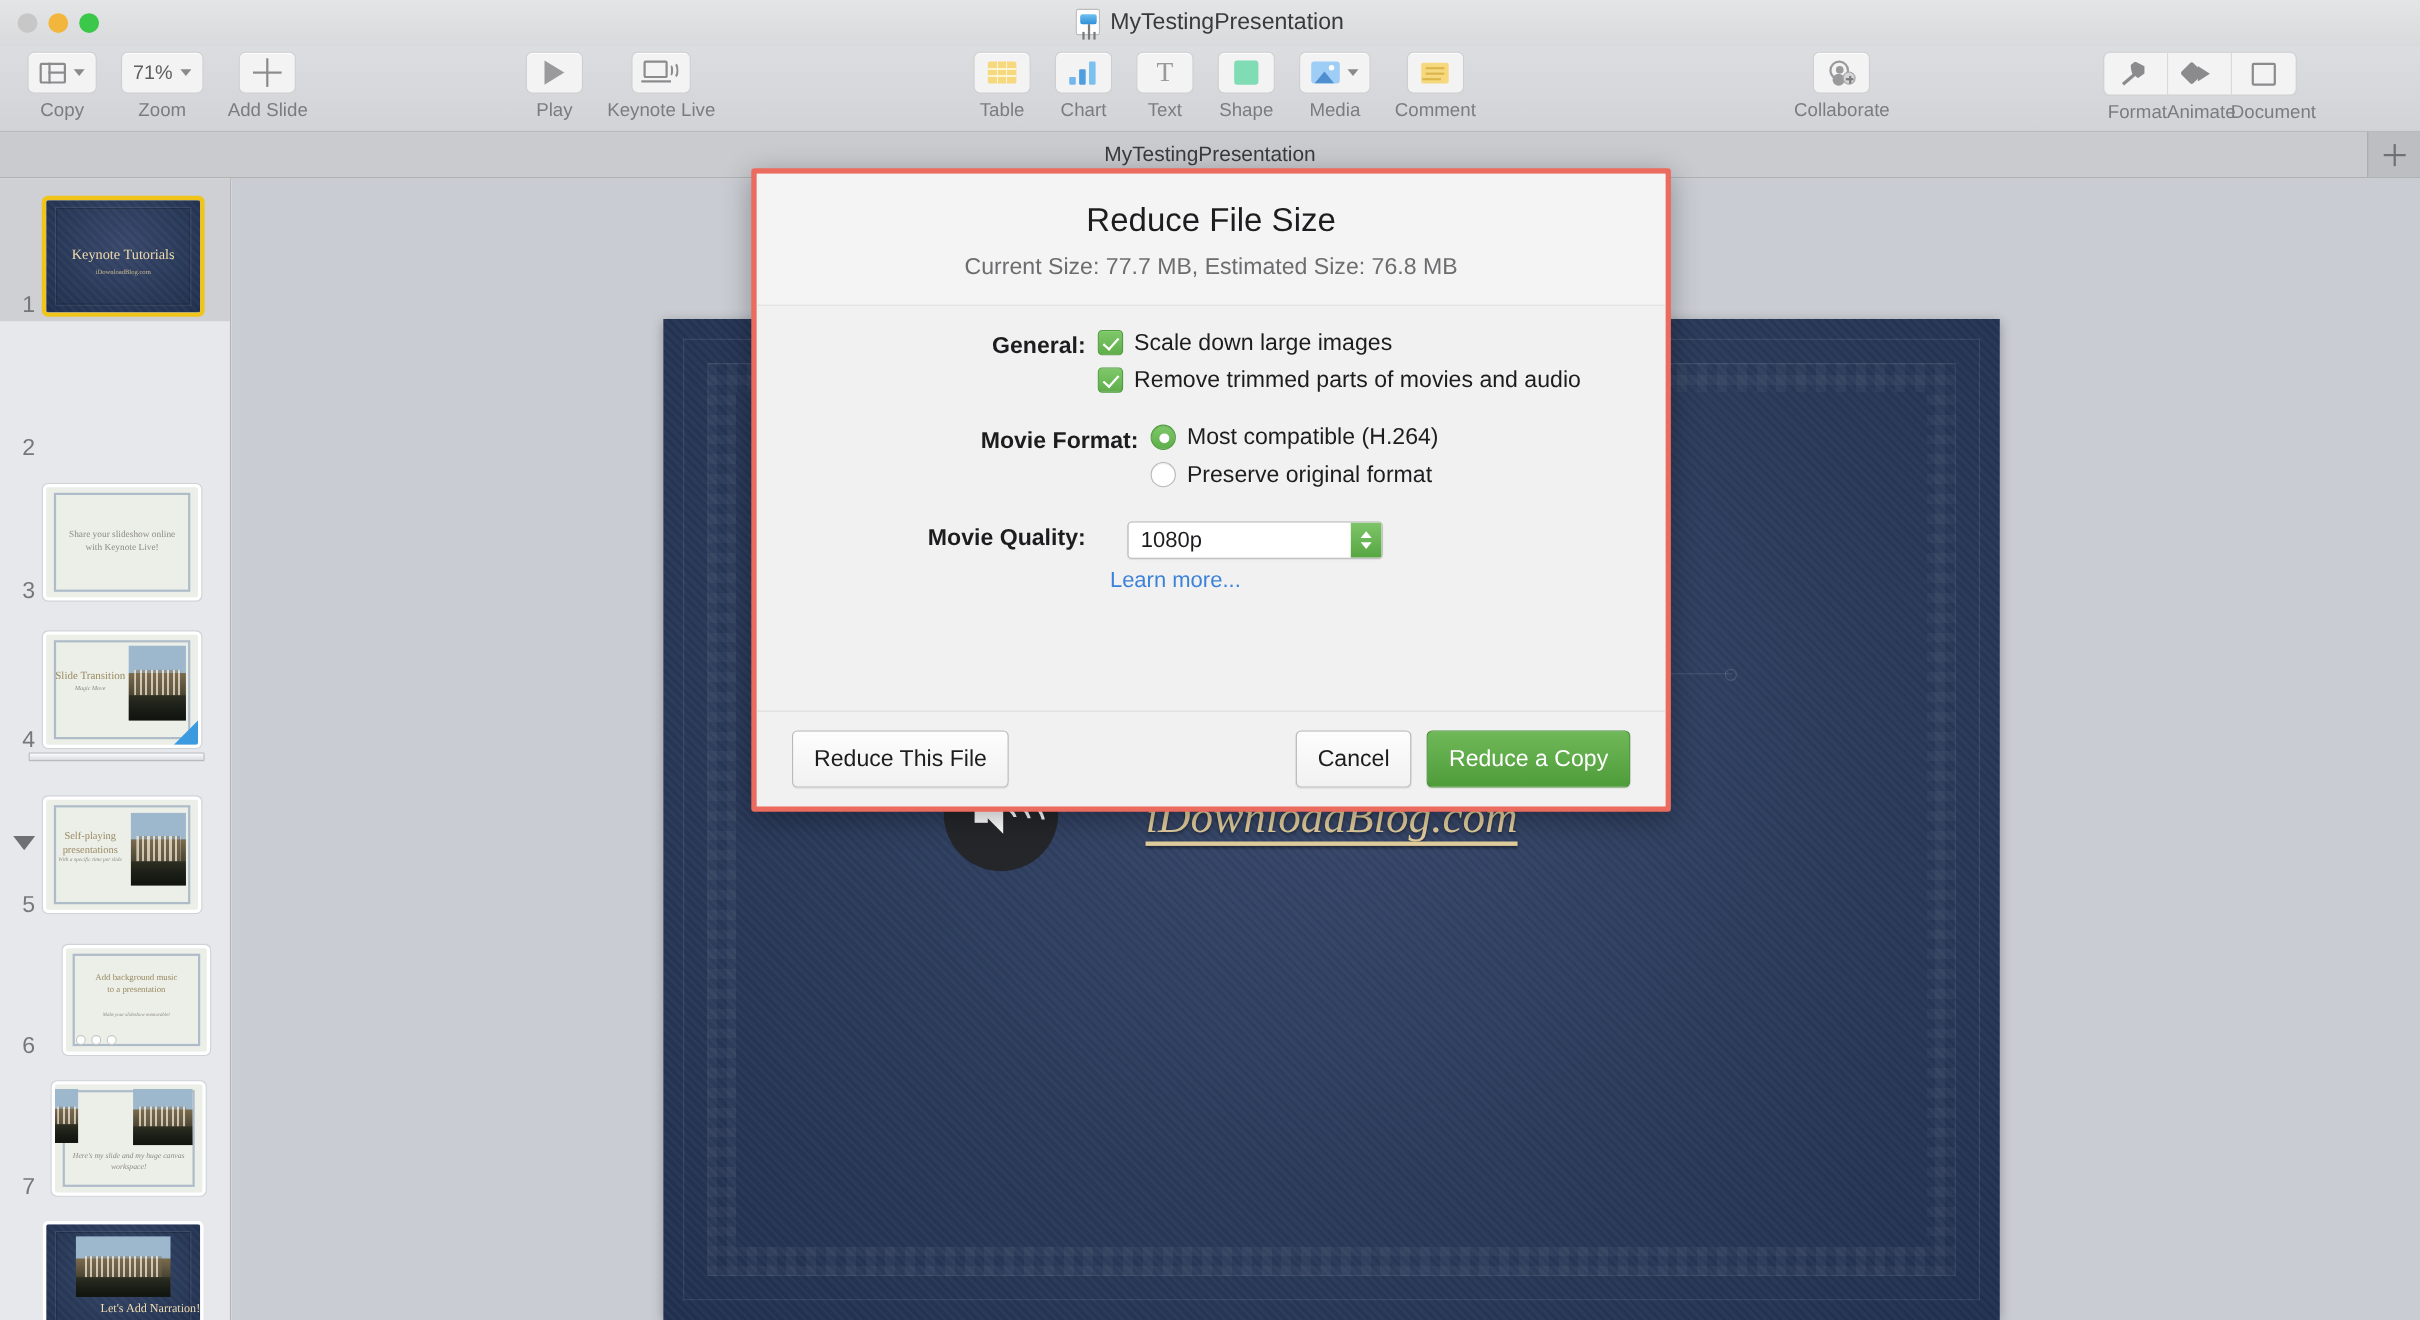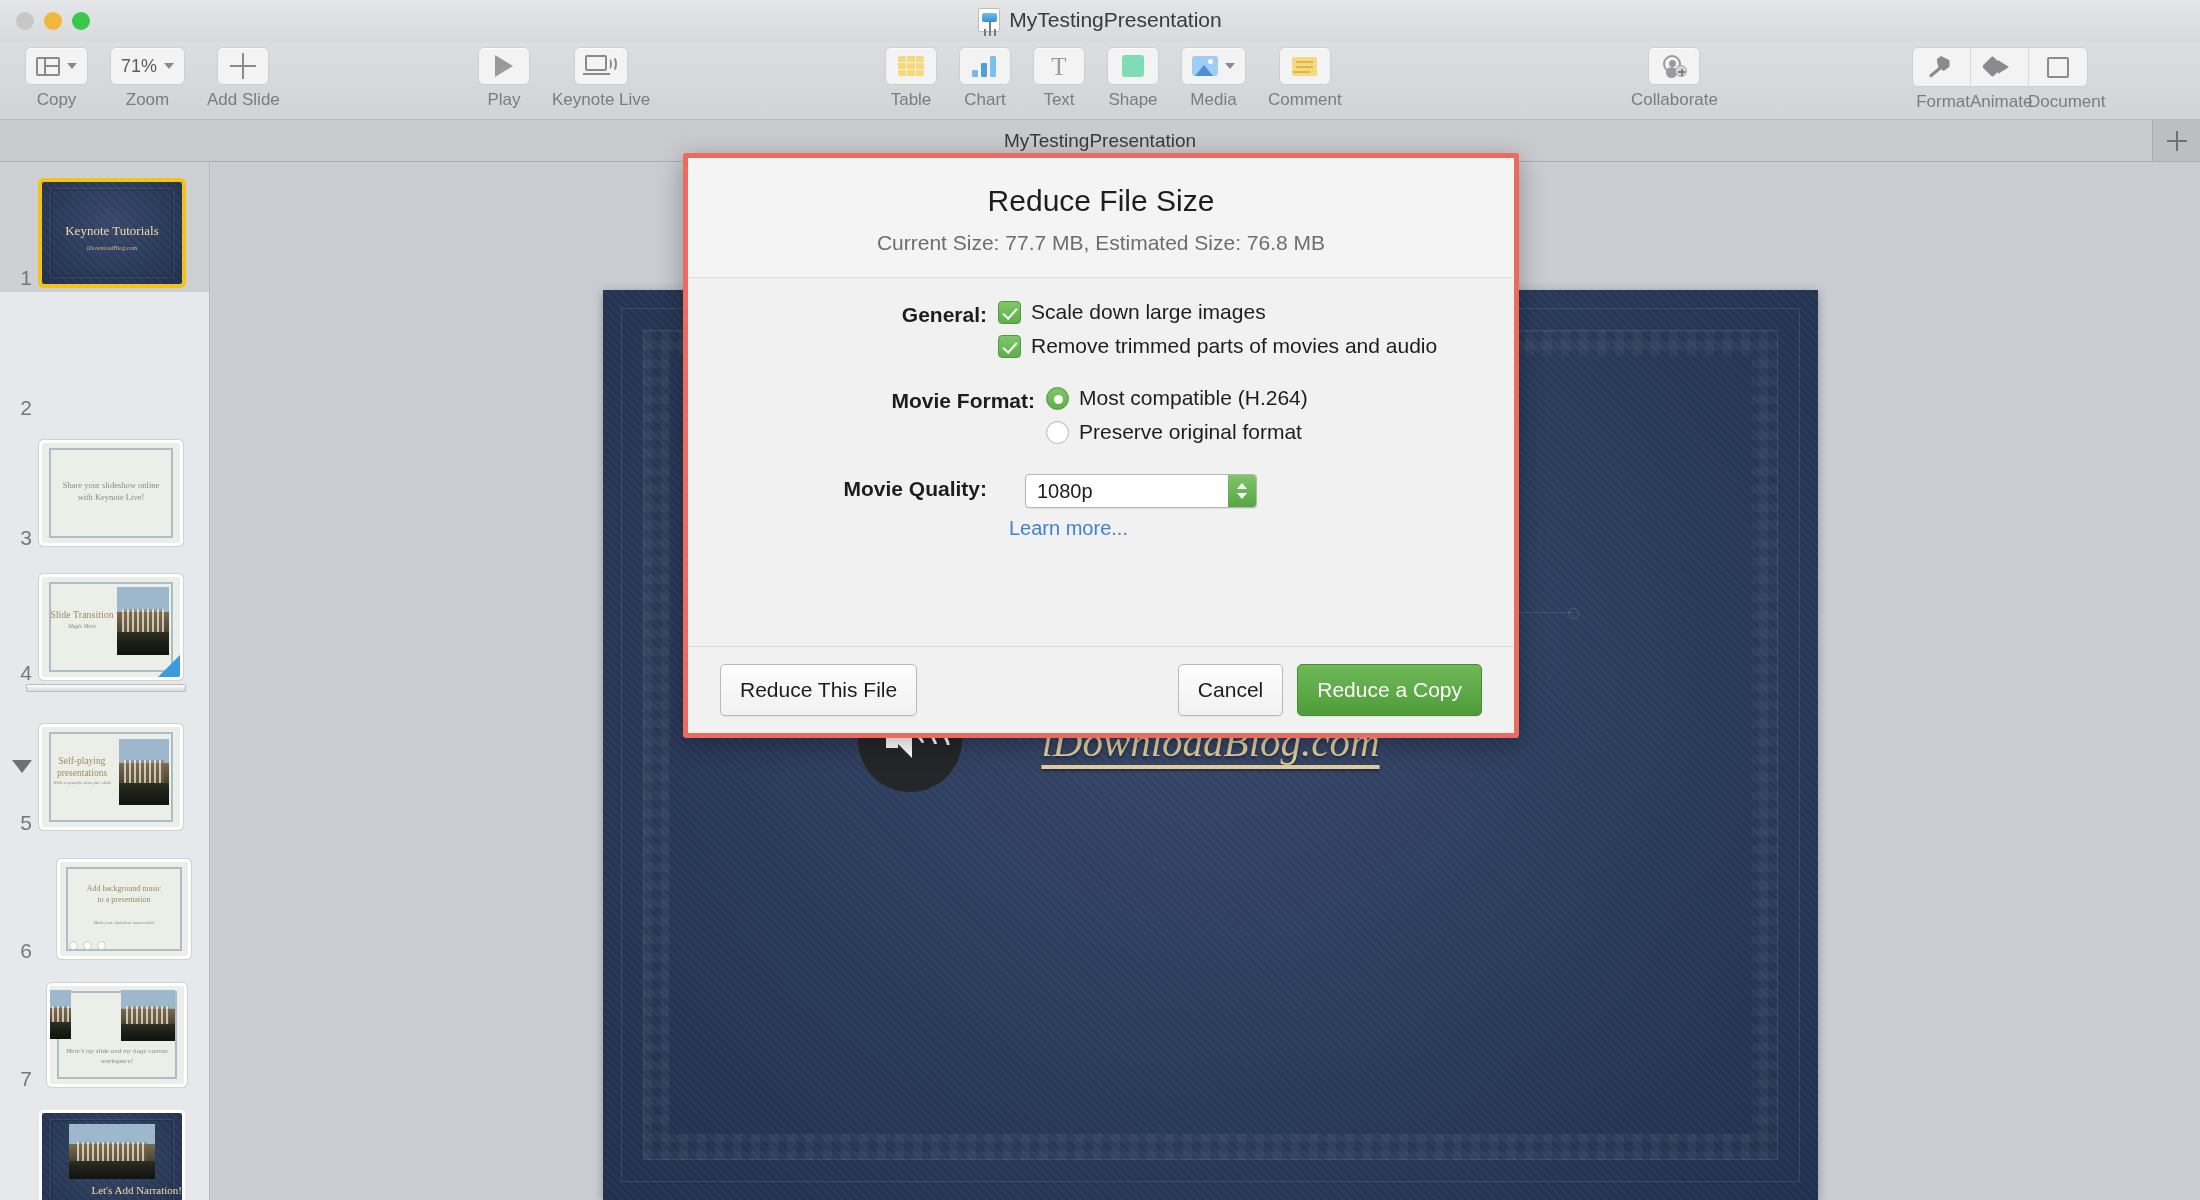--- a/index.html
+++ b/index.html
@@ -289,21 +289,21 @@
   .dlg-head { padding: 26px 0 22px; text-align: center;
               border-bottom: 1px solid #dcdcdc; background: #f4f4f4; }
   .dlg-title { font-size: 30px; color: #1d1d1f; margin-bottom: 13px; }
   .dlg-sub   { font-size: 21px; color: #6d6d70; }
   .dlg-body  { flex: 1; padding: 22px 0 0; background: #f1f1f1; }
 
   .frow { display: flex; margin-bottom: 12px; }
   .flabel { width: 310px; text-align: right; padding-right: 11px;
             font-size: 21px; font-weight: bold; color: #1d1d1f; padding-top: 3px; }
   .fctl { flex: 1; }
-  .optline { display: flex; align-items: flex-end; gap: 10px; margin-bottom: 10px; }
+  .optline { display: flex; align-items: flex-start; gap: 10px; margin-bottom: 10px; }
   .opttext { font-size: 21px; color: #1d1d1f; }
 
   .cbox { width: 23px; height: 23px; border-radius: 4px;
           background: linear-gradient(#7fc86a, #5fae4a);
           border: 1px solid #4f9b3d; position: relative; flex: none; }
   .cbox::after { content:""; position:absolute; left:7px; top:3px; width:6px; height:12px;
     border:solid #fff; border-width:0 2.5px 2.5px 0; transform: rotate(42deg); }
 
   .radio { width: 23px; height: 23px; border-radius: 50%; flex: none;
            background: #ffffff; border: 1px solid #b7b7b9;

